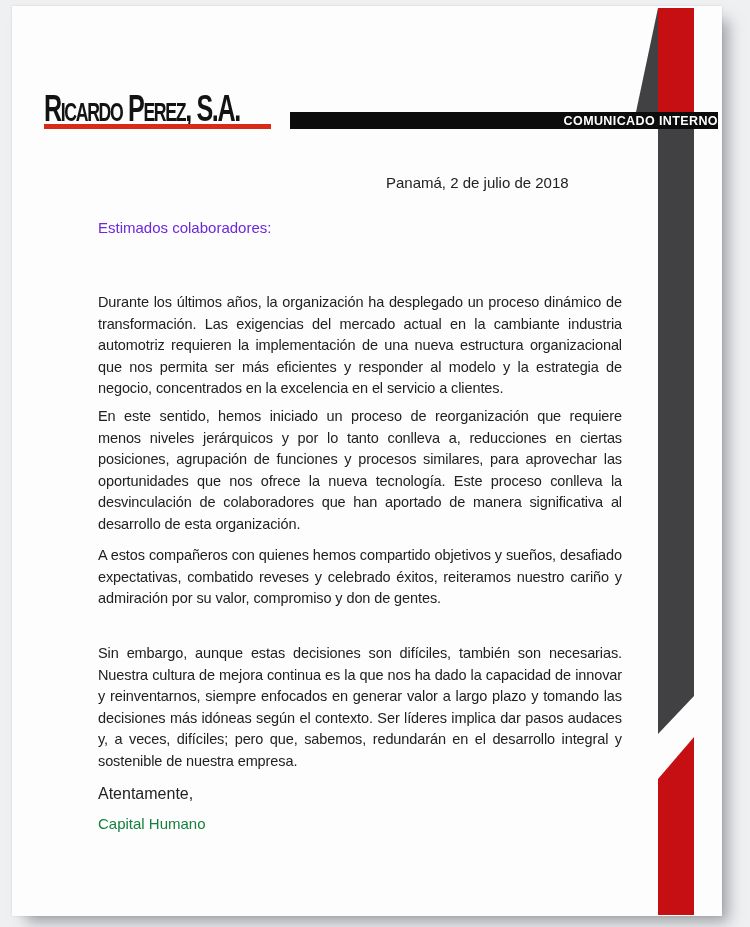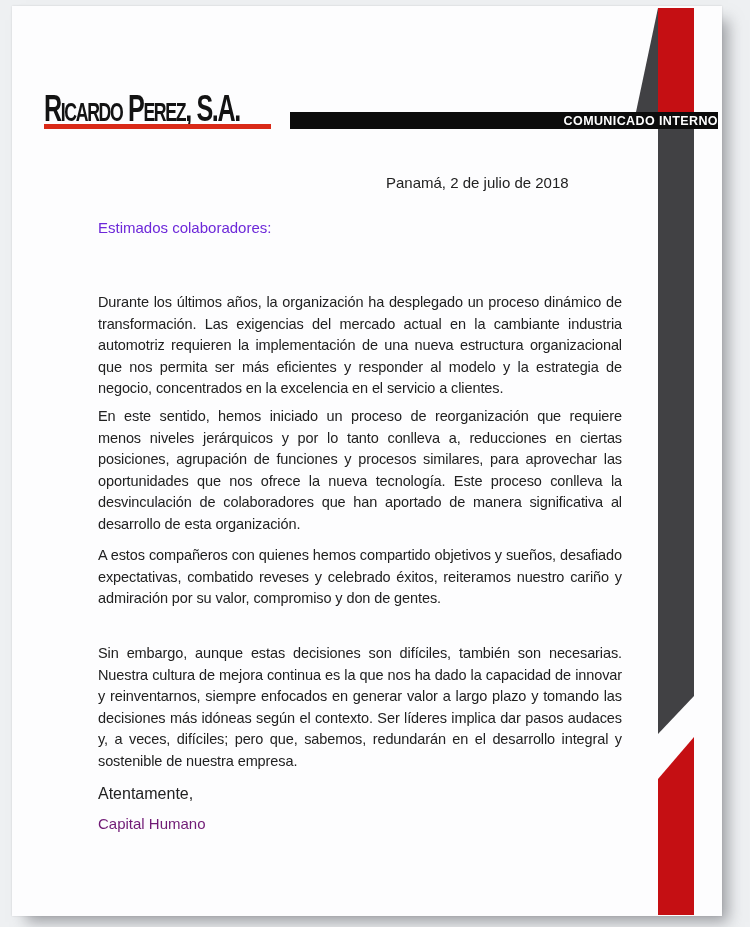--- a/index.html
+++ b/index.html
@@ -147,21 +147,21 @@
     left: 86px;
     top: 779px;
     font-size: 16px;
     color: #222222;
   }
   .signature {
     position: absolute;
     left: 86px;
     top: 809px;
     font-size: 15px;
-    color: #701a75;
+    color: #15803d;
   }
 </style>
 </head>
 <body>
 
 <div class="stage">
   <div class="page">
 
     <div class="logo-text">Ricardo Perez, S.A.</div>
     <div class="logo-underline"></div>

